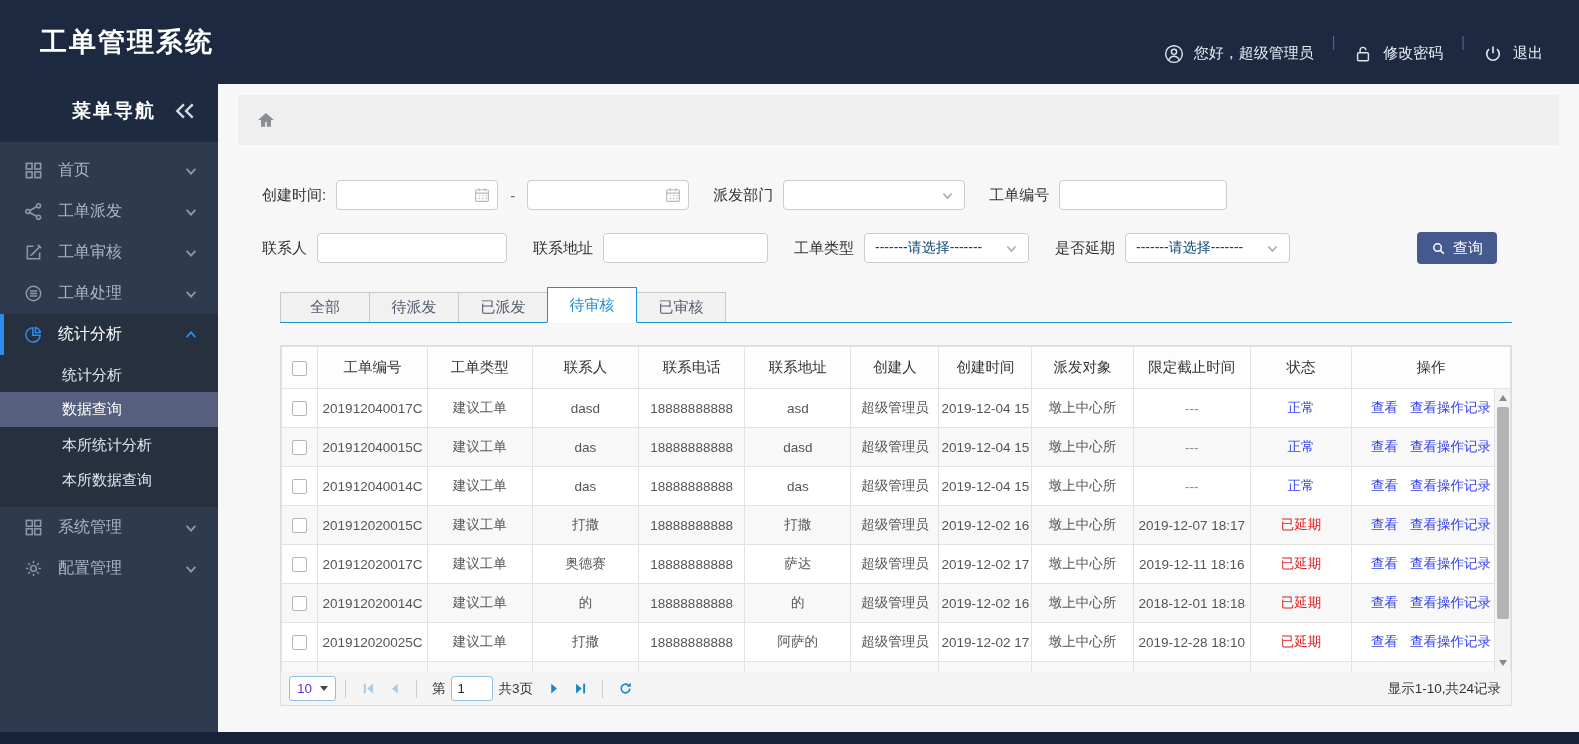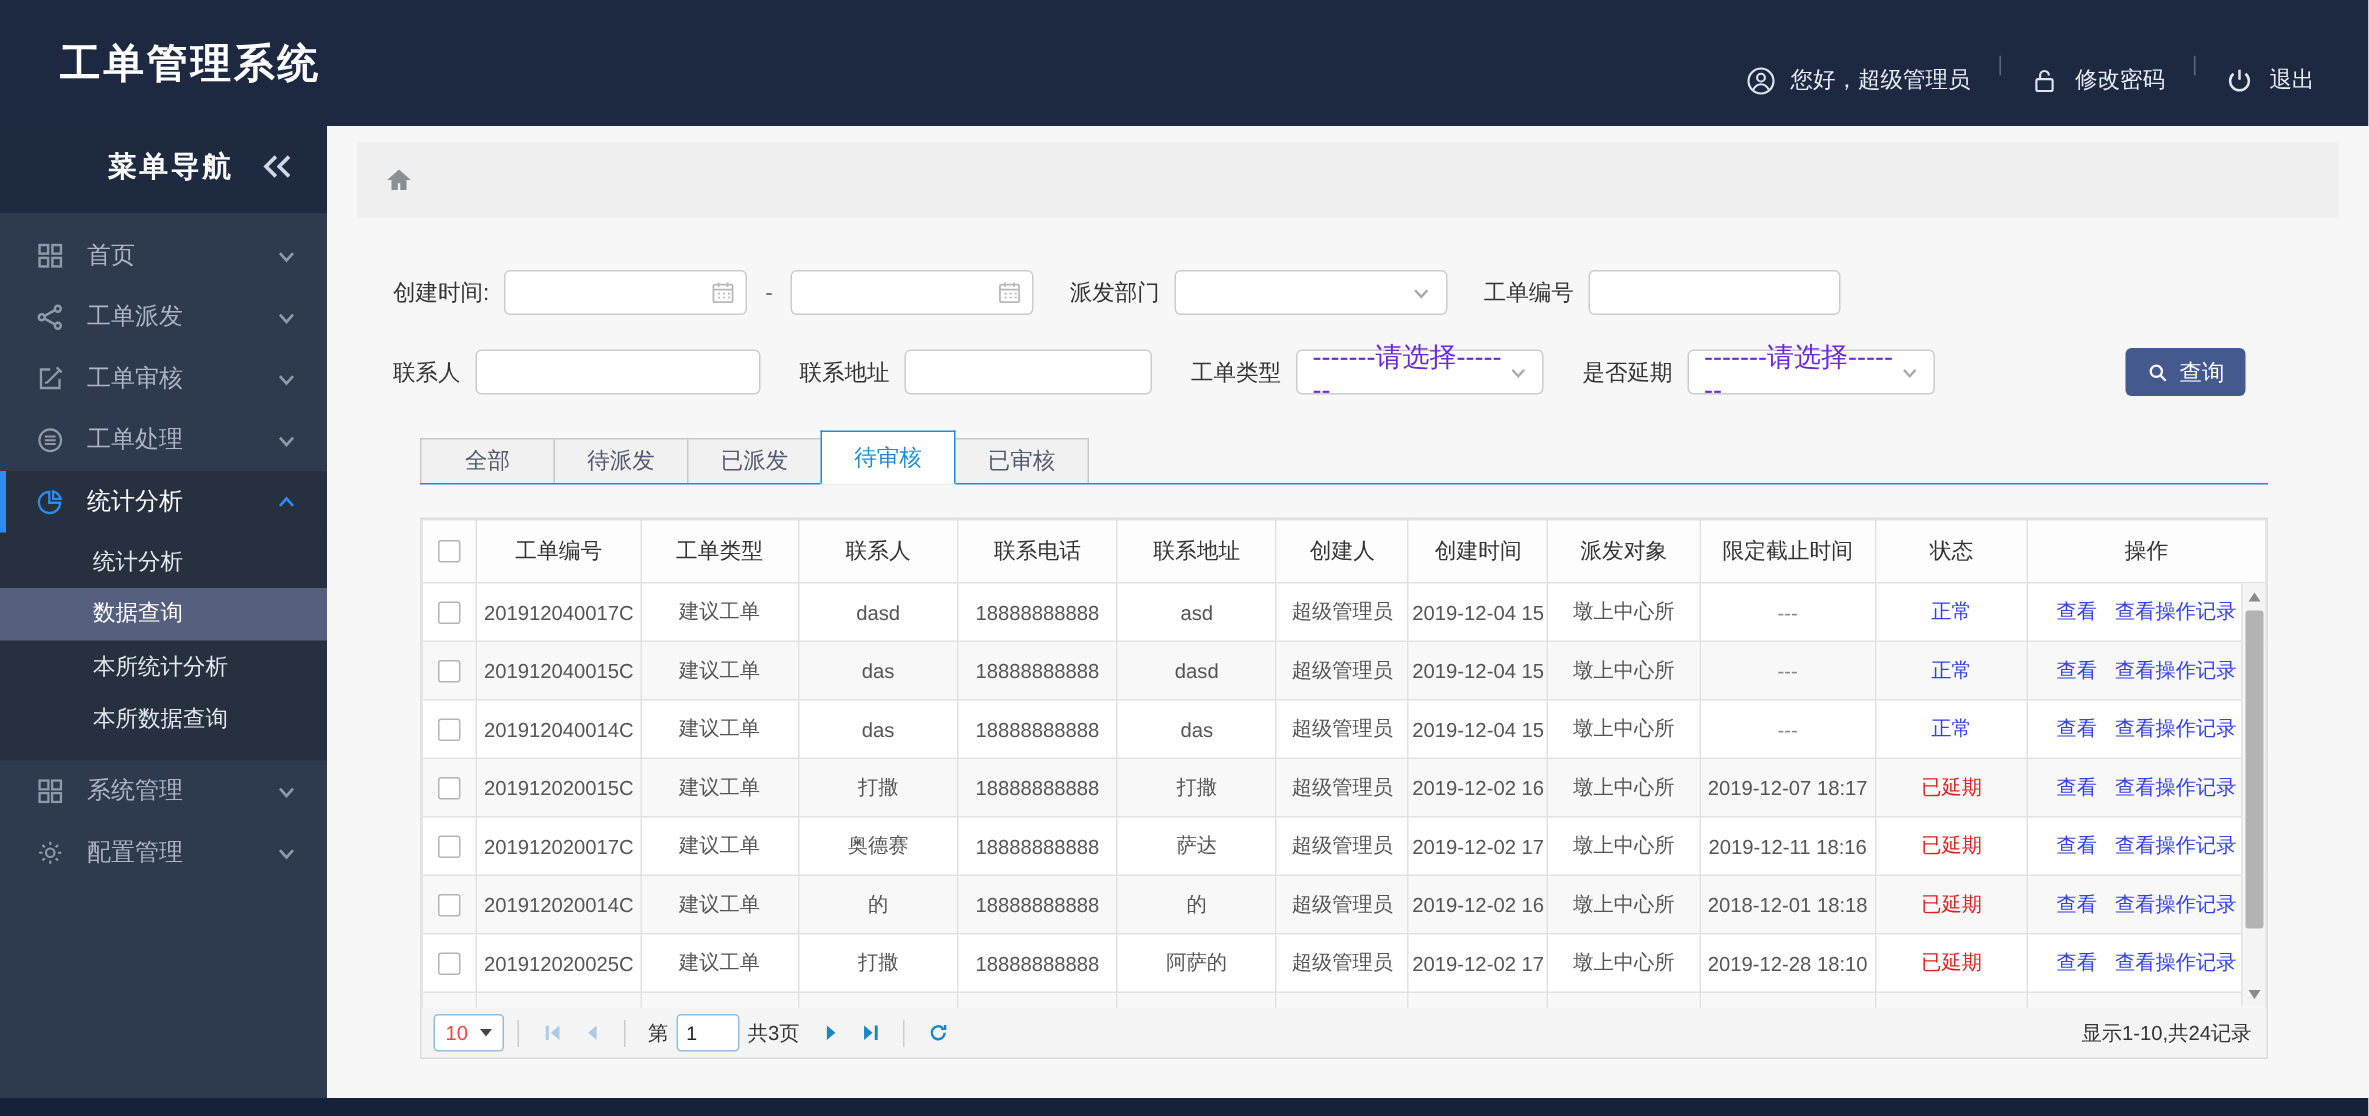--- a/index.html
+++ b/index.html
@@ -54,21 +54,21 @@
   .frow{display:flex;align-items:center;margin-bottom:22px;font-size:15px;color:#333;}
   .frow label{margin-right:10px;white-space:nowrap;}
   .ti{height:30px;border:1px solid #ccc;border-radius:4px;background:#fff;font-size:14px;
     padding:0 8px;color:#333;outline:none;font-family:inherit;}
   .dwrap{position:relative;display:inline-flex;}
   .dwrap .ti{width:162px;padding-right:30px;}
   .cal{position:absolute;right:7px;top:6px;width:18px;height:18px;color:#b9b9b9;cursor:pointer;}
   .cal svg{width:100%;height:100%;}
   .dash{margin:0 12px;color:#666;}
   .sel{height:30px;border:1px solid #ccc;border-radius:4px;background:#fff;display:inline-flex;
-    align-items:center;padding:0 10px;color:#6d28d9;font-size:18px;position:relative;cursor:pointer;}
+    align-items:center;padding:0 10px;color:#0c4a6e;font-size:14px;position:relative;cursor:pointer;}
   .sel .chev{margin-left:auto;width:13px;height:13px;color:#aaa;display:inline-flex;}
   .sel .chev svg{width:100%;height:100%;}
   .query{margin-left:auto;height:32px;min-width:74px;background:var(--btn);color:#fff;border:none;
     border-radius:4px;font-size:15px;display:inline-flex;align-items:center;gap:7px;padding:0 14px;
     cursor:pointer;font-family:inherit;}
   .query .qicn{width:15px;height:15px;display:inline-flex;}
   .query svg{width:100%;height:100%;}
 
   
   .tabs{position:absolute;left:62px;top:212px;width:1232px;height:31px;display:flex;
@@ -102,21 +102,21 @@
   .sb-up{top:2px;} .sb-down{bottom:2px;}
   .sb-up::after{content:"";border:4px solid transparent;border-bottom:6px solid #8a8a8a;margin-top:-5px;}
   .sb-down::after{content:"";border:4px solid transparent;border-top:6px solid #8a8a8a;margin-bottom:-5px;}
   .sb-thumb{position:absolute;left:2px;top:18px;width:12px;height:212px;background:#b3b3b3;border-radius:2px;}
 
   
   .pager{position:absolute;left:62px;top:592px;width:1232px;height:34px;background:#f4f4f4;
     border:1px solid var(--border);border-top:none;display:flex;align-items:center;
     padding:0 10px 0 8px;font-size:13.5px;color:#333;}
   .pg-size{height:25px;border:1px solid #95bede;border-radius:3px;background:#fff;display:inline-flex;
-    align-items:center;gap:8px;padding:0 7px;cursor:pointer;color:#ef4444;}
+    align-items:center;gap:8px;padding:0 7px;cursor:pointer;color:#6d28d9;}
   .pg-size .tri{border:4px solid transparent;border-top:5px solid #444;margin-top:4px;}
   .pg-sep{width:1px;height:18px;background:#ccc;margin:0 9px;}
   .pg-btn{width:22px;height:22px;display:inline-flex;align-items:center;justify-content:center;
     cursor:pointer;color:#1a86c8;margin:0 2px;}
   .pg-btn svg{width:13px;height:13px;}
   .pg-btn.disabled{color:#a9cbe6;cursor:default;}
   .pg-label{margin:0 5px 0 6px;}
   .pg-input{width:42px;height:25px;border:1px solid #95bede;border-radius:3px;background:#fff;
     font-size:13px;padding:0 6px;outline:none;font-family:inherit;color:#222;}
   .pg-total{margin:0 8px 0 6px;}

